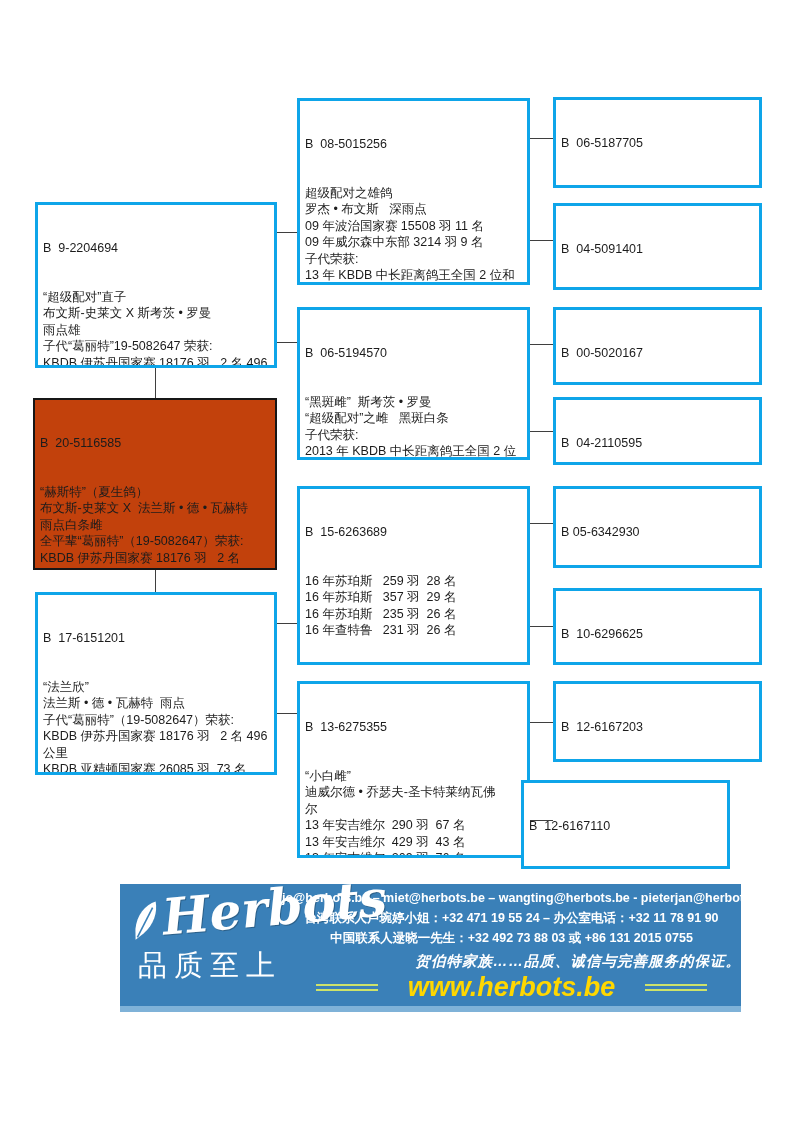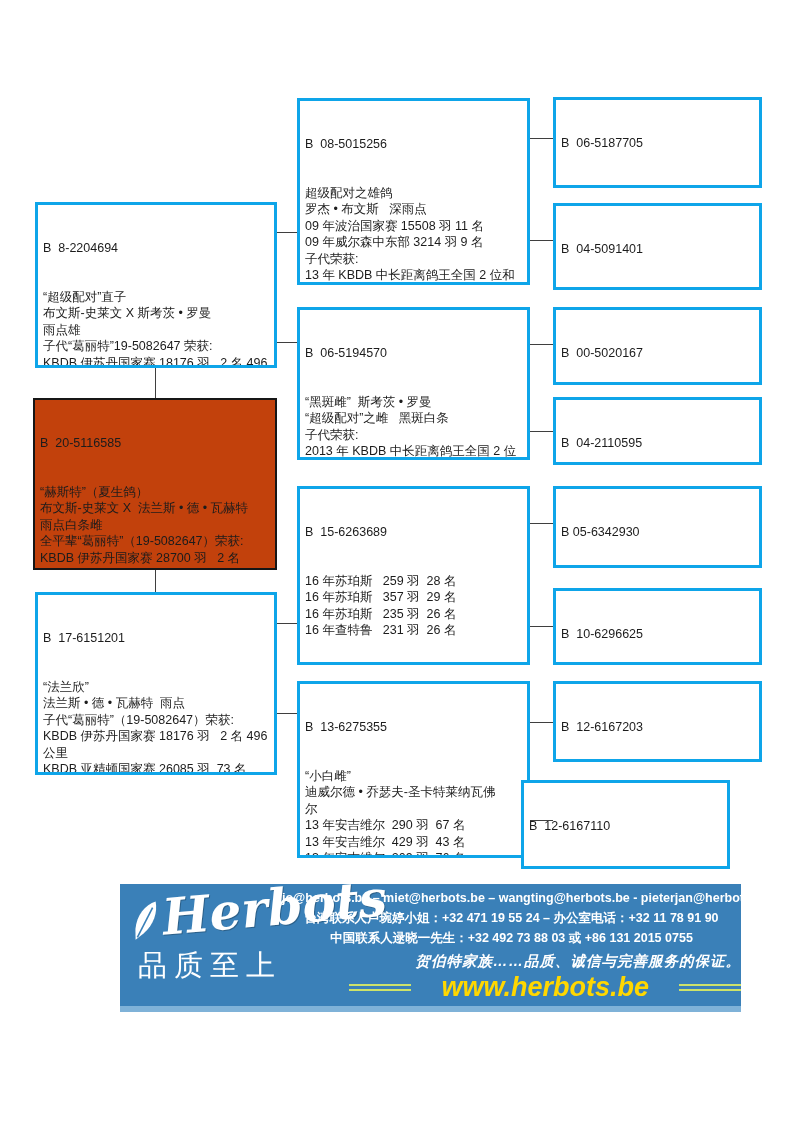--- a/index.html
+++ b/index.html
@@ -37,36 +37,36 @@
   .contact{
     position:absolute;left:162px;top:4px;width:459px;text-align:center;
     font-size:12.5px;font-weight:bold;line-height:20px;white-space:nowrap;
   }
   .tagline{
     position:absolute;left:162px;top:68px;width:459px;text-align:right;
     font-size:14.5px;font-style:italic;font-weight:bold;letter-spacing:1px;white-space:nowrap;
   }
   .site-row{
     position:absolute;left:162px;top:88px;width:459px;display:flex;
-    justify-content:flex-end;align-items:center;gap:30px;
+    justify-content:center;align-items:center;gap:30px;
   }
   .dbl-line{width:62px;height:3px;border-top:2px solid #cde26a;border-bottom:2px solid #cde26a;}
   .site-text{font-size:27px;font-weight:bold;font-style:italic;color:#ffd700;}
 </style>
 </head>
 <body>
 
 <div class="box" style="left:35px;top:202px;width:242px;height:166px">
-  <div class="ring">B  8-2204694</div>
+  <div class="ring">B  9-2204694</div>
   <div><div>“超级配对”直子</div><div>布文斯-史莱文 X 斯考茨 • 罗曼</div><div>雨点雄</div><div>子代“葛丽特”19-5082647 荣获:</div><div>KBDB 伊苏丹国家赛 18176 羽   2 名 496</div></div>
 </div>
 
 <div class="box box--subject" style="left:33px;top:398px;width:244px;height:172px">
   <div class="ring">B  20-5116585</div>
-  <div><div>“赫斯特”（夏生鸽）</div><div>布文斯-史莱文 X  法兰斯 • 德 • 瓦赫特</div><div>雨点白条雌</div><div>全平辈“葛丽特”（19-5082647）荣获:</div><div>KBDB 伊苏丹国家赛 28700 羽   2 名</div><div>496 公里</div></div>
+  <div><div>“赫斯特”（夏生鸽）</div><div>布文斯-史莱文 X  法兰斯 • 德 • 瓦赫特</div><div>雨点白条雌</div><div>全平辈“葛丽特”（19-5082647）荣获:</div><div>KBDB 伊苏丹国家赛 18176 羽   2 名</div><div>496 公里</div></div>
 </div>
 
 <div class="box" style="left:35px;top:592px;width:242px;height:183px">
   <div class="ring">B  17-6151201</div>
   <div><div>“法兰欣”</div><div>法兰斯 • 德 • 瓦赫特  雨点</div><div>子代“葛丽特”（19-5082647）荣获:</div><div>KBDB 伊苏丹国家赛 18176 羽   2 名 496</div><div>公里</div><div>KBDB 亚精顿国家赛 26085 羽  73 名 548</div></div>
 </div>
 
 <div class="box" style="left:297px;top:98px;width:233px;height:187px">
   <div class="ring">B  08-5015256</div>
   <div><div>超级配对之雄鸽</div><div>罗杰 • 布文斯   深雨点</div><div>09 年波治国家赛 15508 羽 11 名</div><div>09 年威尔森中东部 3214 羽 9 名</div><div>子代荣获:</div><div>13 年 KBDB 中长距离鸽王全国 2 位和</div><div>11 位</div></div>

